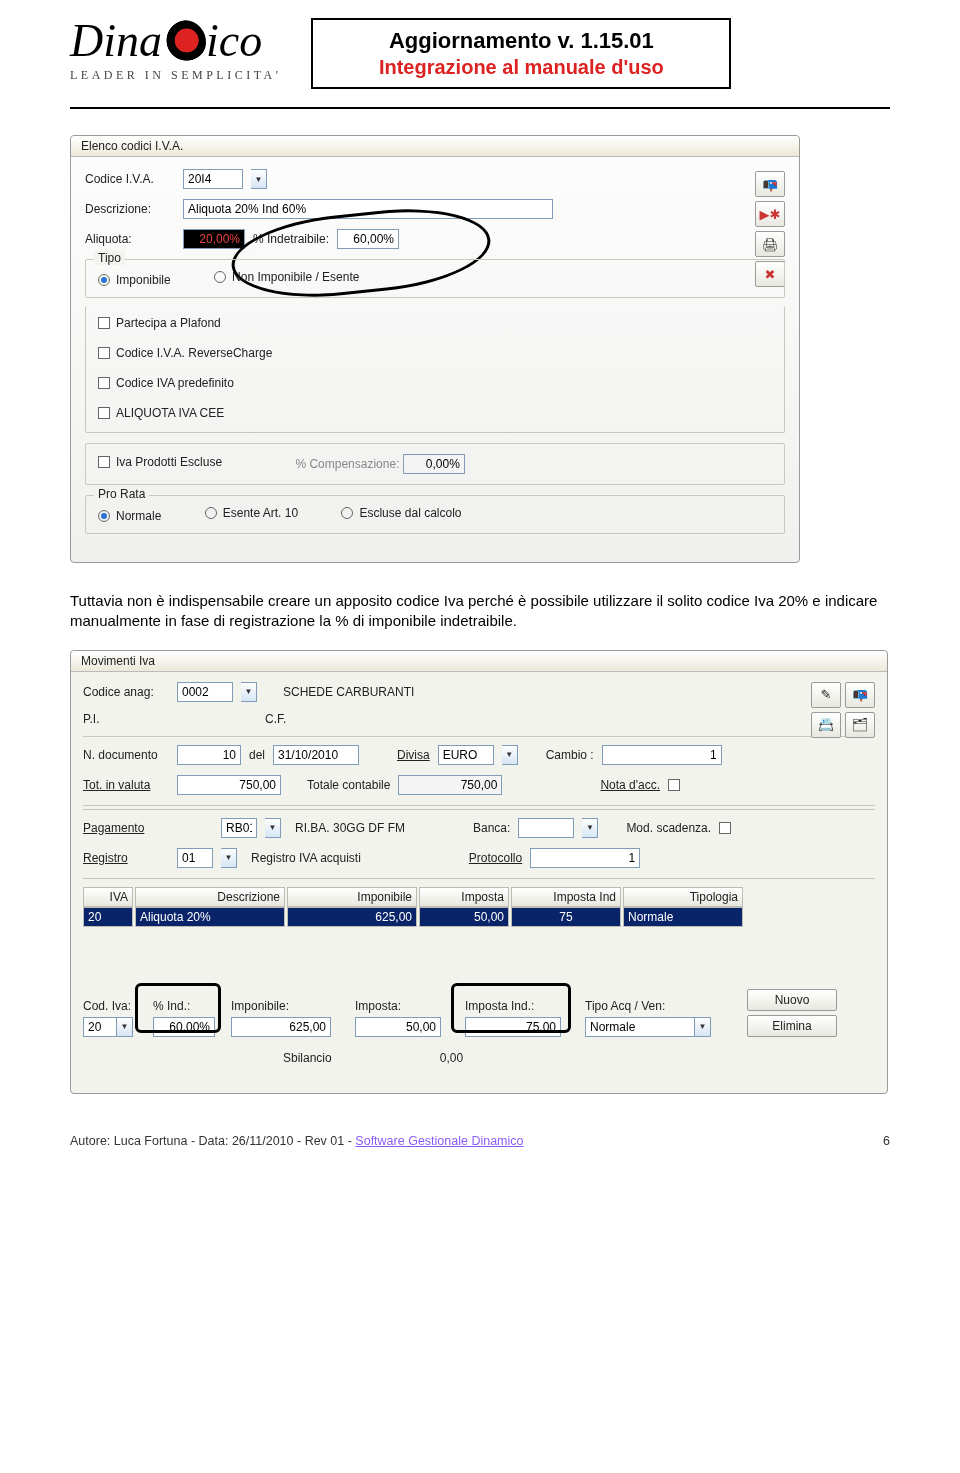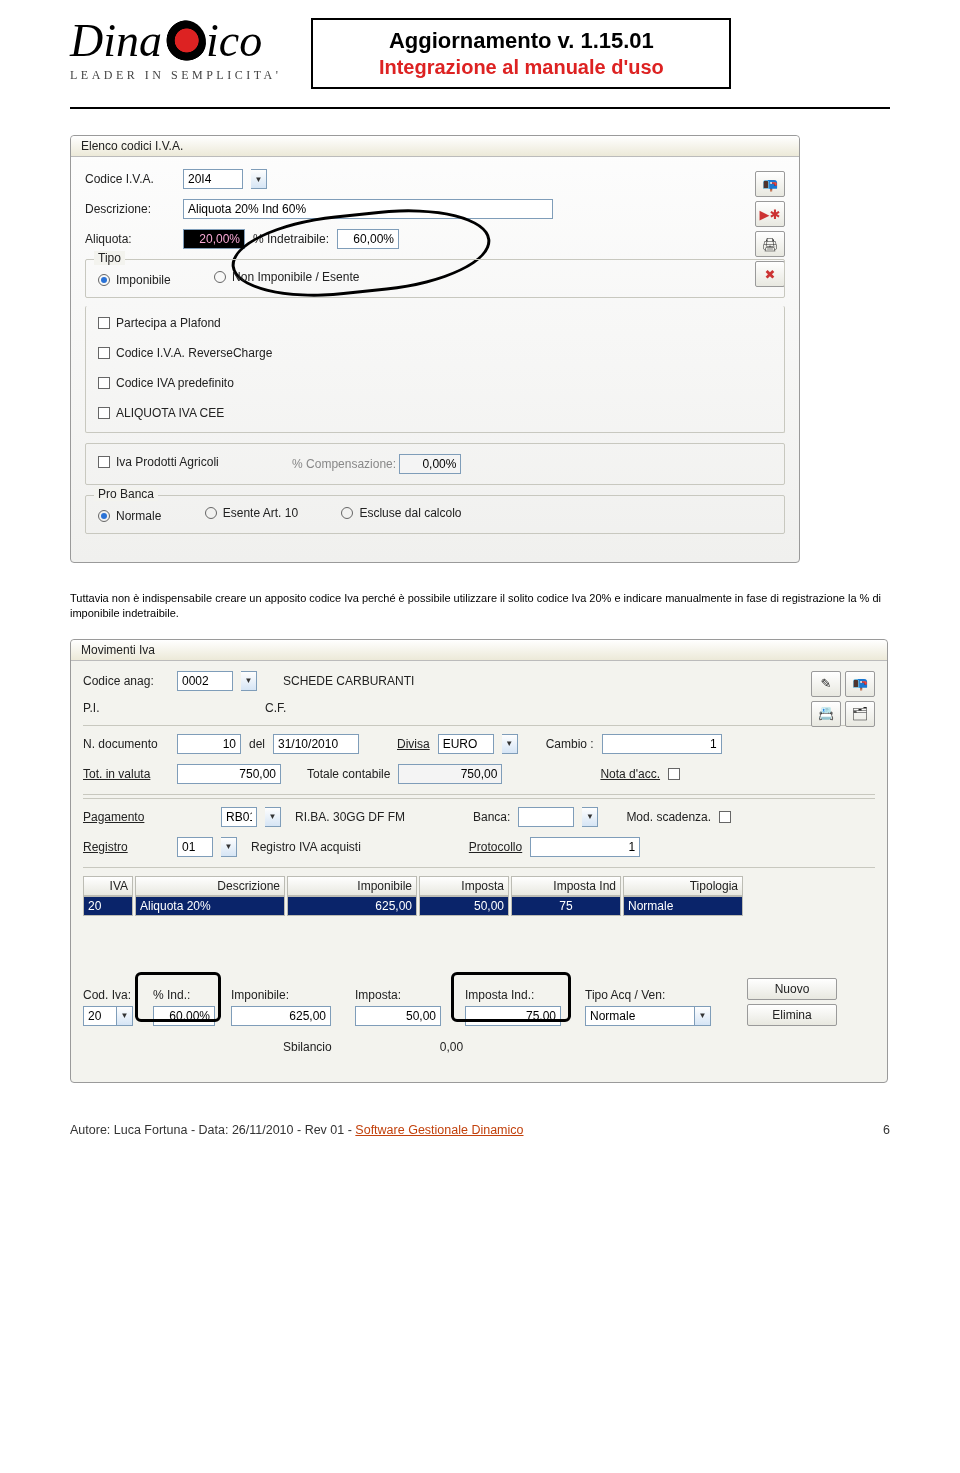--- a/index.html
+++ b/index.html
@@ -26,39 +26,39 @@
   .btn-stack { position:absolute; right:14px; top:14px; display:flex; flex-direction:column; gap:4px; }
   .iconbtn { width:30px; height:26px; border:1px solid #9a9a9a; border-radius:2px; background:linear-gradient(#fff,#e8e8e0); display:flex; align-items:center; justify-content:center; font-size:13px; }
   .group { border:1px solid #c8c8bf; border-radius:2px; padding:10px 12px 10px 12px; margin-top:6px; margin-bottom:10px; position:relative; }
   .group-title { position:absolute; top:-9px; left:8px; background:#f3f3ee; padding:0 4px; font-size:12px; }
   .radio, .check { display:inline-flex; align-items:center; gap:6px; margin-right:40px; font-size:12px; }
   .radio-circle { width:12px; height:12px; border:1px solid #666; border-radius:50%; display:inline-flex; align-items:center; justify-content:center; }
   .radio-dot { width:6px; height:6px; background:#2a72d6; border-radius:50%; }
   .check-box { width:12px; height:12px; border:1px solid #666; background:#fff; }
   .circle-overlay { position:absolute; border:3px solid #000; border-radius:50% / 60%; width:260px; height:80px; left:160px; top:56px; transform:rotate(-6deg); pointer-events:none; }
 
-  .para { font-family: Verdana, Arial, sans-serif; font-size: 11px; line-height: 1.35; color:#000; margin: 6px 0 18px 0; width: 820px; }
+  .para { font-family: Verdana, Arial, sans-serif; font-size: 15px; line-height: 1.35; color:#000; margin: 6px 0 18px 0; width: 820px; }
 
   .win2 { background:#f3f3ee; border:1px solid #9a9a9a; border-radius:4px; width: 818px; font-size:12px; color:#222; }
   .win2-title { background:linear-gradient(#fff,#ece9d8); border-bottom:1px solid #bbb; padding:3px 10px; border-radius:4px 4px 0 0; }
   .win2-body { padding:10px 12px 18px 12px; position:relative; }
   .btn-stack2 { position:absolute; right:12px; top:10px; display:grid; grid-template-columns:auto auto; gap:4px; }
   .hr2 { border:0; border-top:1px solid #c8c8bf; margin:8px 0; }
   .hr2.dash { height:5px; border-top:1px solid #c8c8bf; border-bottom:1px solid #c8c8bf; background:transparent; }
   .tbl-head, .tbl-row { display:grid; grid-template-columns: 50px 150px 130px 90px 110px 120px; gap:2px; }
   .th { background:linear-gradient(#fff,#e8e8e0); border:1px solid #bcbcb4; padding:2px 4px; font-size:12px;text-align:right; }
   .tr-sel .td { background:#0a246a; color:#fff; }
   .td { border:1px solid #bcbcb4; padding:2px 4px; font-size:12px; background:#fff; }
   .bottom-grid { display:grid; grid-template-columns: 60px 68px 114px 100px 110px 152px 90px; gap:10px; align-items:end; margin-top:12px; position:relative; }
   .col { display:flex; flex-direction:column; gap:4px; }
   .small-btn { border:1px solid #9a9a9a; border-radius:2px; background:linear-gradient(#fff,#e8e8e0); padding:3px 10px; font-size:12px; text-align:center; }
   .rect-hi { position:absolute; border:3px solid #000; border-radius:6px; }
 
   .footer { margin-top: 40px; font-family: Verdana, sans-serif; font-size: 12.5px; color:#333; display:flex; justify-content:space-between; }
-  .footer a { color:#c2410c; text-decoration: underline; }
+  .footer a { color:#8b5cf6; text-decoration: underline; }
 </style>
 </head>
 <body>
 
 <div class="page">
 
   <div class="header-row">
     <div class="logo-block">
       <span class="logo-name"><span>Dina</span><span class="logo-swirl"></span><span>ico</span></span>
       <div class="tagline">LEADER IN SEMPLICITA'</div>
@@ -86,21 +86,21 @@
         <span class="lbl">Codice I.V.A.</span>
         <input class="input" style="width: 60px;" value="20I4">
         <span class="combo-btn">▼</span>
       </div>
       <div class="form-row">
         <span class="lbl">Descrizione:</span>
         <input class="input" style="width: 370px;" value="Aliquota 20% Ind 60%">
       </div>
       <div class="form-row">
         <span class="lbl">Aliquota:</span>
-        <input class="input" style="width: 62px; text-align: right; background: rgb(0, 0, 0); color: #f9a8d4;" value="20,00%">
+        <input class="input" style="width: 62px; text-align: right; background: rgb(0, 0, 0); color: #ef4444;" value="20,00%">
         <span>% Indetraibile:</span>
         <input class="input" style="width: 62px; text-align: right;" value="60,00%">
       </div>
 
       <div class="group">
         <span class="group-title">Tipo</span>
         <span class="radio">
             <span class="radio-circle">
               <span class="radio-dot"></span>
             </span>
@@ -127,28 +127,28 @@
           </div><br><br>
         <div class="check">
             <span class="check-box"></span>
             <span>ALIQUOTA IVA CEE</span>
           </div>
       </div>
 
       <div class="group">
         <span class="check">
             <span class="check-box"></span>
-            <span>Iva Prodotti Agricoli</span>
+            <span>Iva Prodotti Escluse</span>
           </span>
         <span style="color:#888;margin-left:30px;">% Compensazione:</span>
         <input class="input ro" style="width: 62px; text-align: right;" value="0,00%">
       </div>
 
       <div class="group">
-        <span class="group-title">Pro Banca</span>
+        <span class="group-title">Pro Rata</span>
         <span class="radio">
             <span class="radio-circle">
               <span class="radio-dot"></span>
             </span>
             <span>Normale</span>
           </span>
         <span class="radio">
             <span class="radio-circle"></span>
             <span>Esente Art. 10</span>
           </span>

